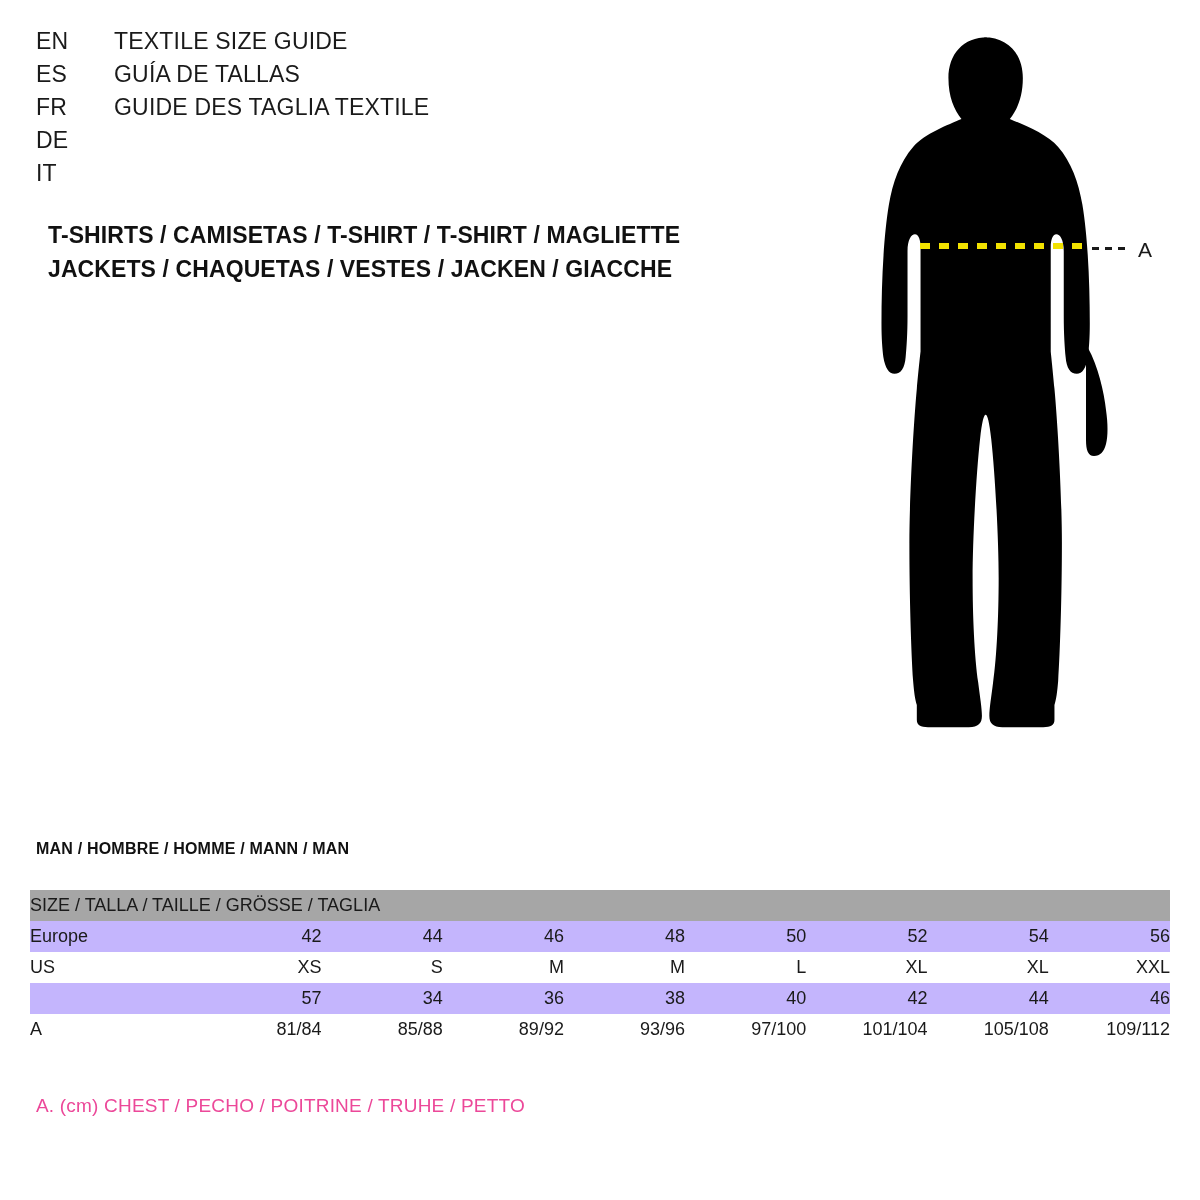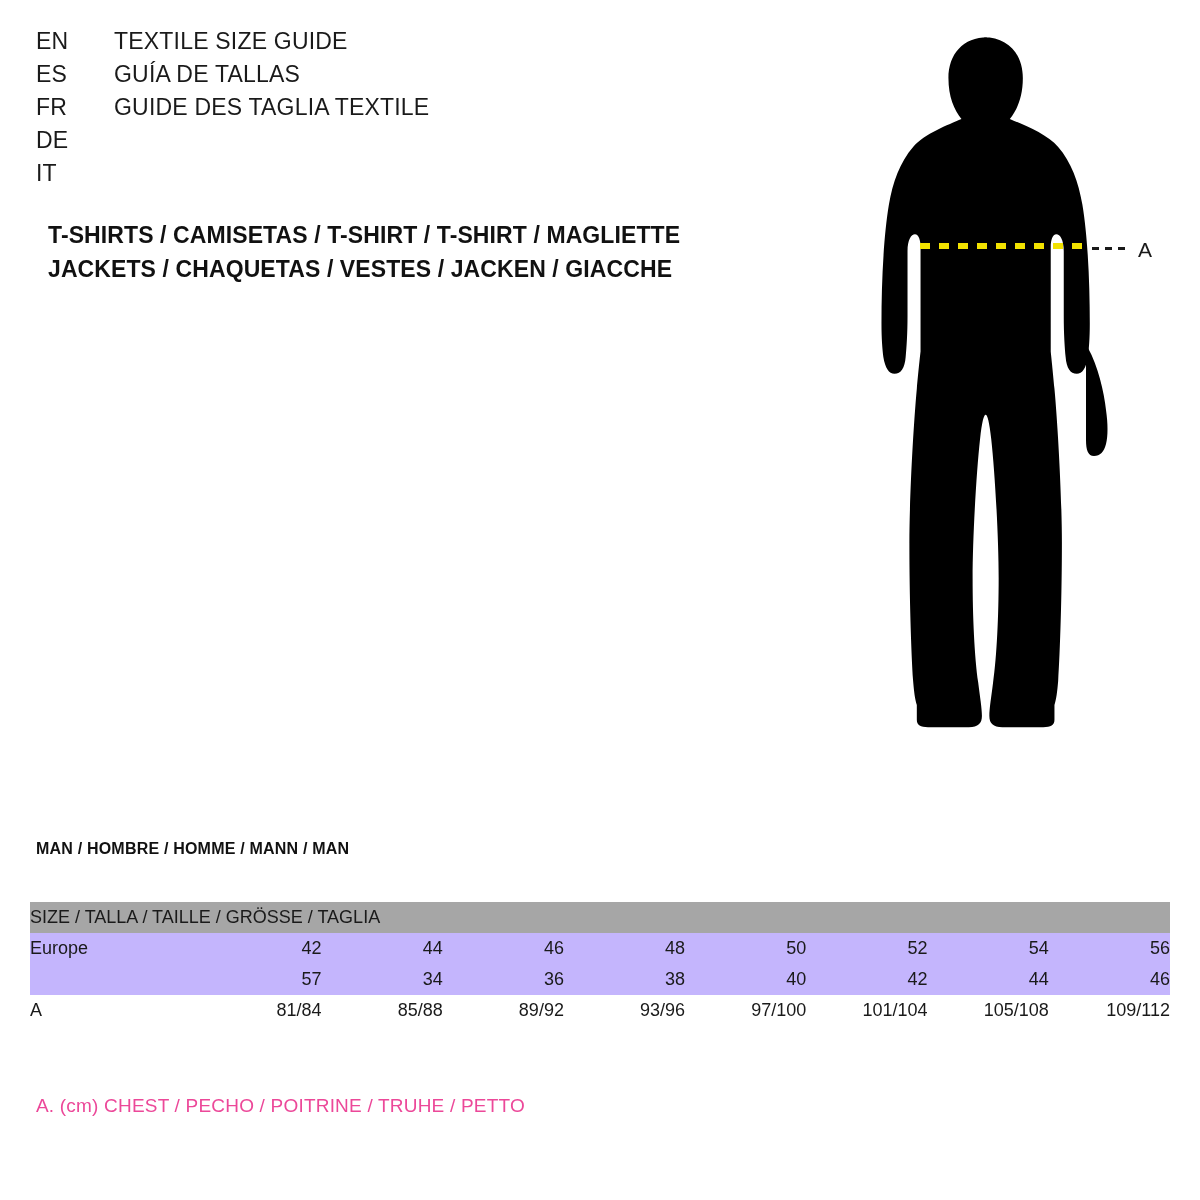--- a/index.html
+++ b/index.html
@@ -95,21 +95,20 @@
     color: #111;
   }
 
   table.size-table {
     position: absolute;
     left: 30px;
     top: 890px;
     width: 1140px;
     border-collapse: collapse;
     font-size: 18px;
-    margin-top: 12px;
   }
   table.size-table td {
     padding: 0;
     height: 31px;
     vertical-align: middle;
     color: #1a1a1a;
   }
   .row-head td {
     background: #a6a6a6;
     color: #1a1a1a;
@@ -241,20 +240,31 @@
       <td class="cell-label">Europe</td>
       <td class="cell-val">42</td>
       <td class="cell-val">44</td>
       <td class="cell-val">46</td>
       <td class="cell-val">48</td>
       <td class="cell-val">50</td>
       <td class="cell-val">52</td>
       <td class="cell-val">54</td>
       <td class="cell-val">56</td>
     </tr>
+    <tr class="row-plain">
+      <td class="cell-label">US</td>
+      <td class="cell-val">XS</td>
+      <td class="cell-val">S</td>
+      <td class="cell-val">M</td>
+      <td class="cell-val">M</td>
+      <td class="cell-val">L</td>
+      <td class="cell-val">XL</td>
+      <td class="cell-val">XL</td>
+      <td class="cell-val">XXL</td>
+    </tr>
     <tr class="row-shaded">
       <td class="cell-label"></td>
       <td class="cell-val">57</td>
       <td class="cell-val">34</td>
       <td class="cell-val">36</td>
       <td class="cell-val">38</td>
       <td class="cell-val">40</td>
       <td class="cell-val">42</td>
       <td class="cell-val">44</td>
       <td class="cell-val">46</td>

